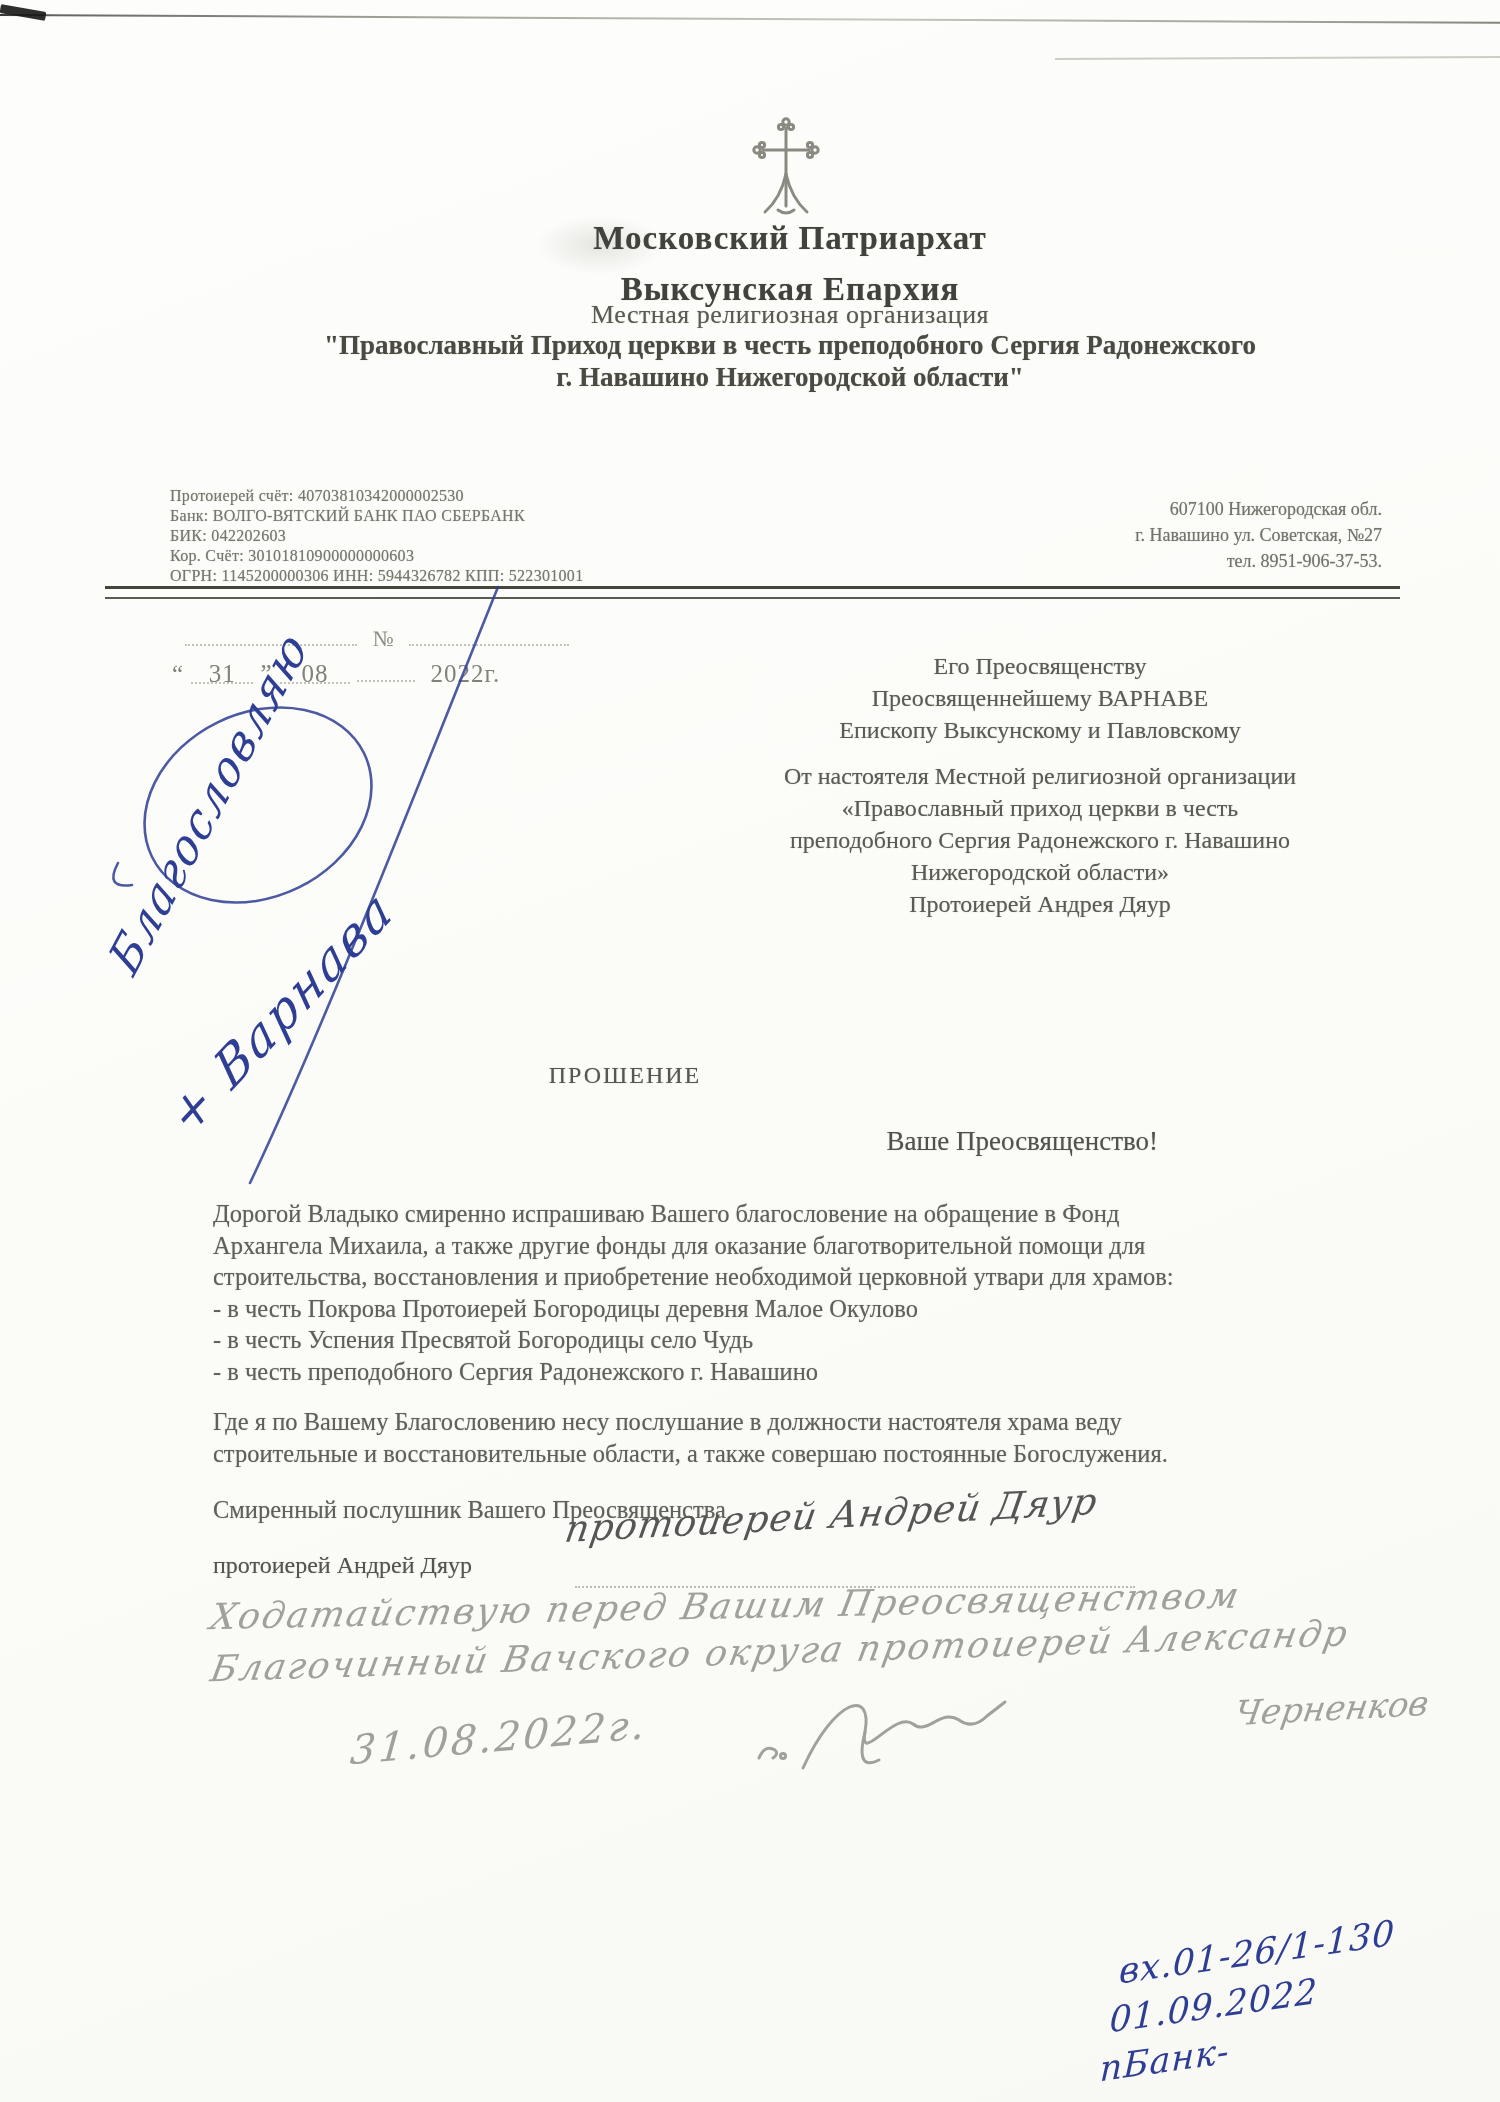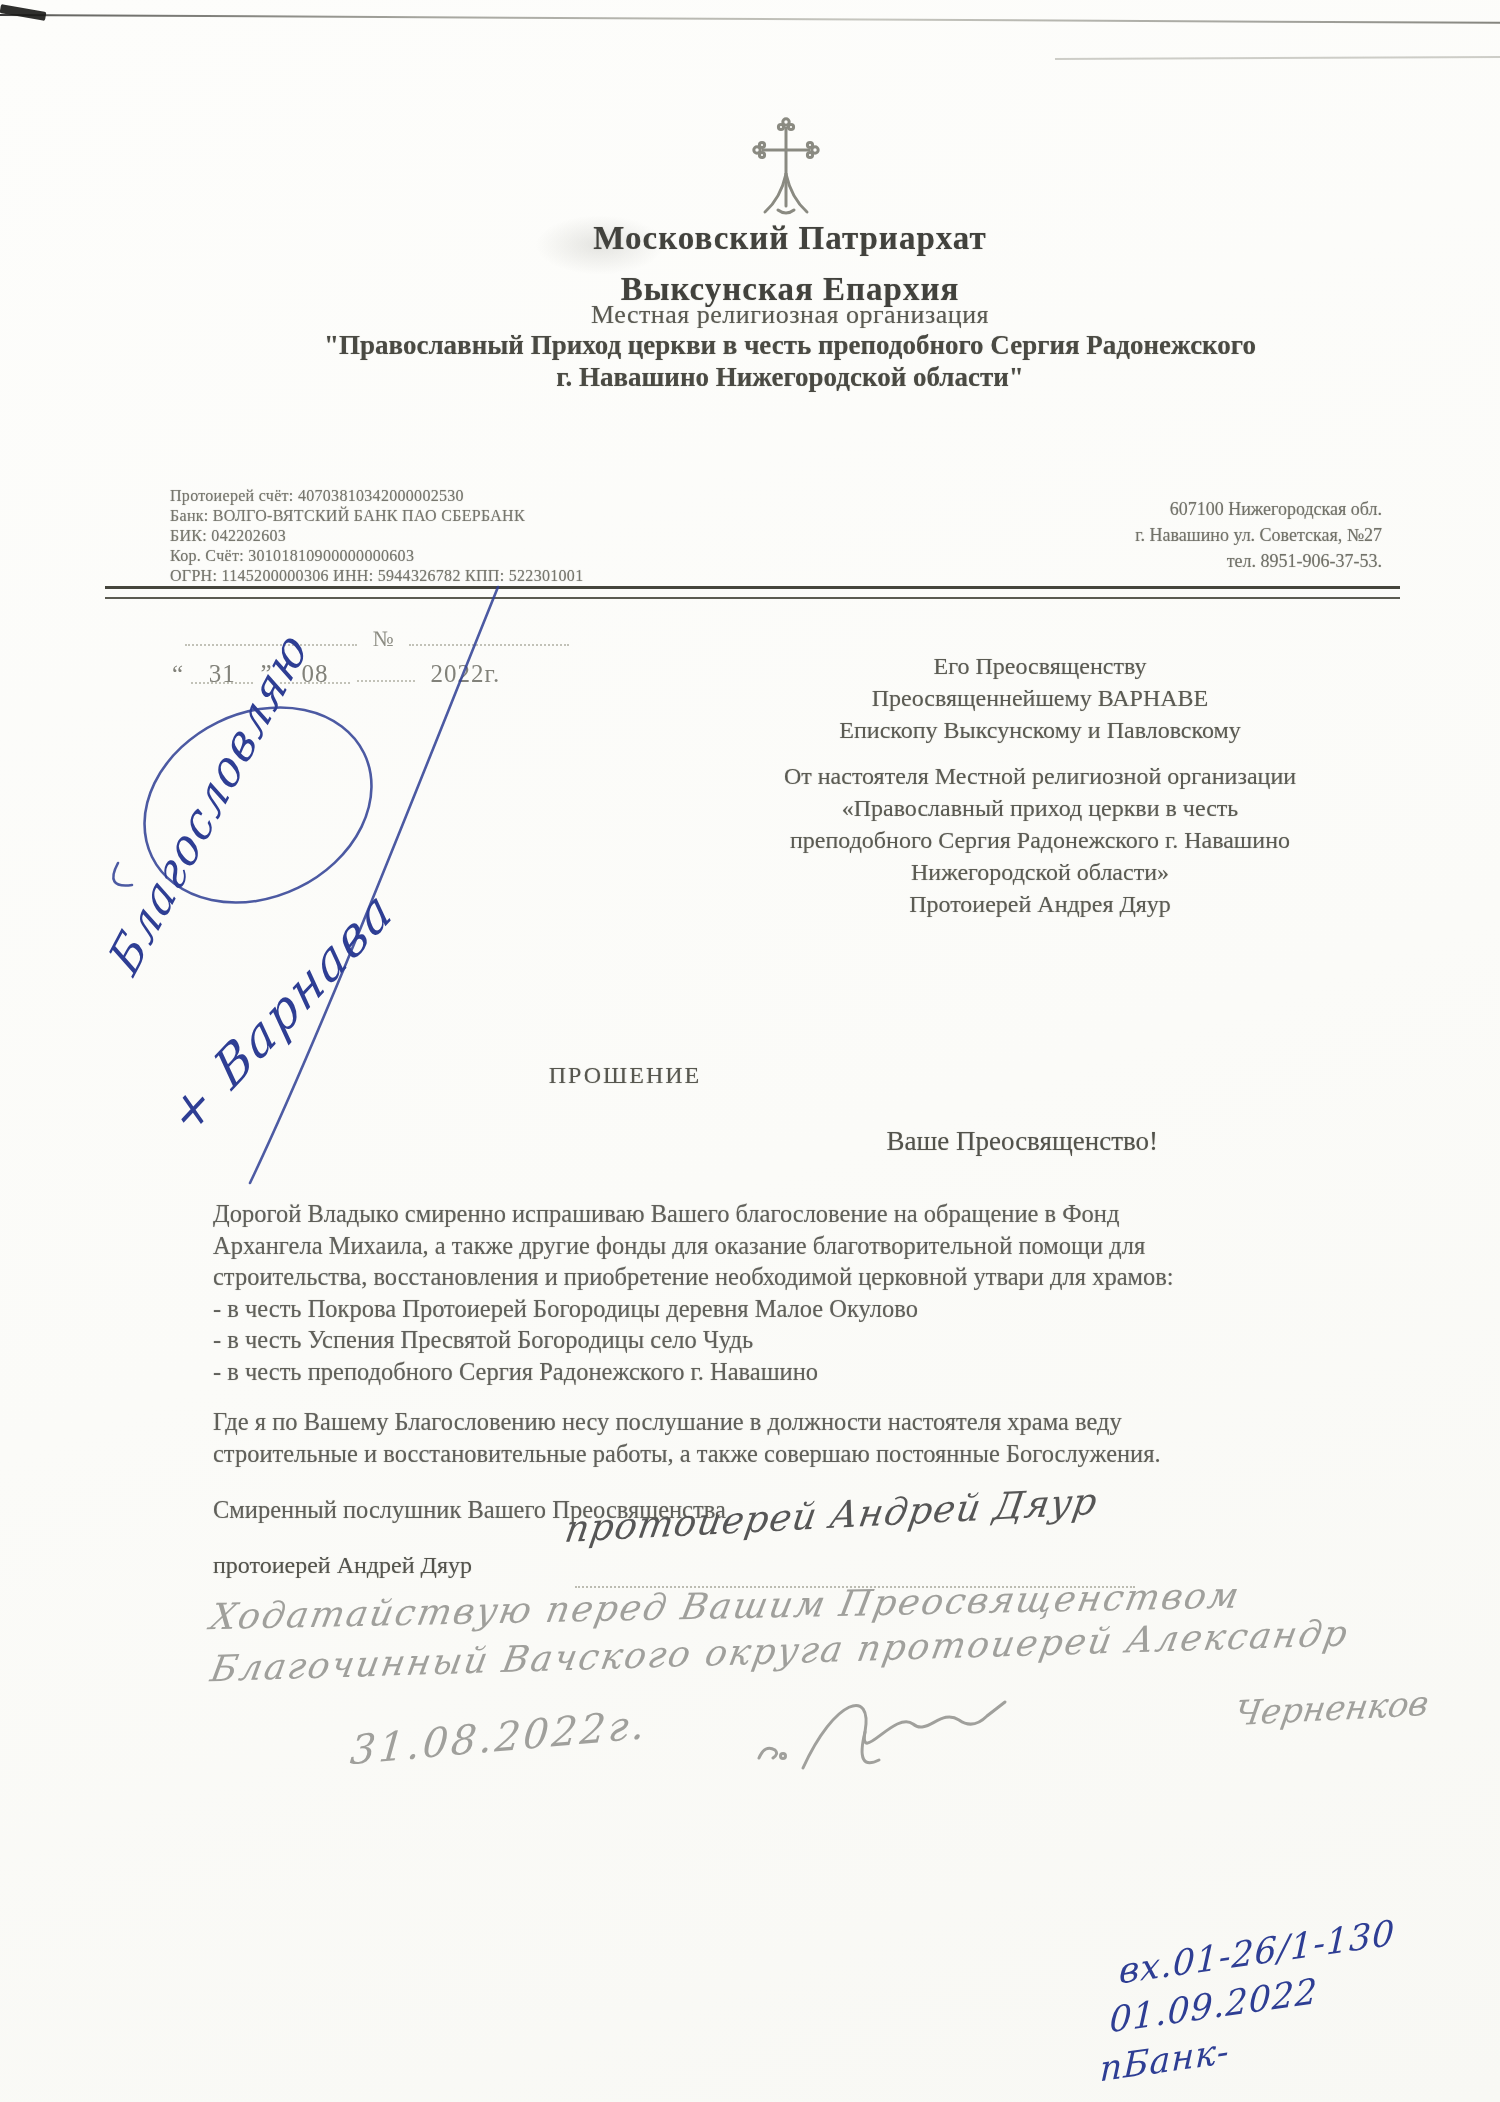--- a/index.html
+++ b/index.html
@@ -165,21 +165,21 @@
     <div>Дорогой Владыко смиренно испрашиваю Вашего благословение на обращение в Фонд</div>
     <div>Архангела Михаила, а также другие фонды для оказание благотворительной помощи для</div>
     <div>строительства, восстановления и приобретение необходимой церковной утвари для храмов:</div>
     <div>- в честь Покрова Протоиерей Богородицы деревня Малое Окулово</div>
     <div>- в честь Успения Пресвятой Богородицы село Чудь</div>
     <div>- в честь преподобного Сергия Радонежского г. Навашино</div>
   </div>
 
   <div class="abs body-block scan-text" style="top:1406px;">
     <div>Где я по Вашему Благословению несу послушание в должности настоятеля храма веду</div>
-    <div>строительные и восстановительные работы, а также совершаю постоянные Богослужения.</div>
+    <div>строительные и восстановительные области, а также совершаю постоянные Богослужения.</div>
   </div>
 
   <div class="abs closing scan-text">Смиренный послушник Вашего Преосвященства</div>
   <div class="abs signer scan-text">протоиерей Андрей Дяур</div>
   <div class="abs sig-dotline"></div>
   <div class="abs hand hand-dark sig-priest">протоиерей Андрей Дяур</div>
 
   <div class="abs hand hand-gray endorse1">Ходатайствую перед Вашим Преосвященством</div>
   <div class="abs hand hand-gray endorse2">Благочинный Вачского округа протоиерей Александр</div>
   <div class="abs hand hand-gray endorse-name">Черненков</div>

